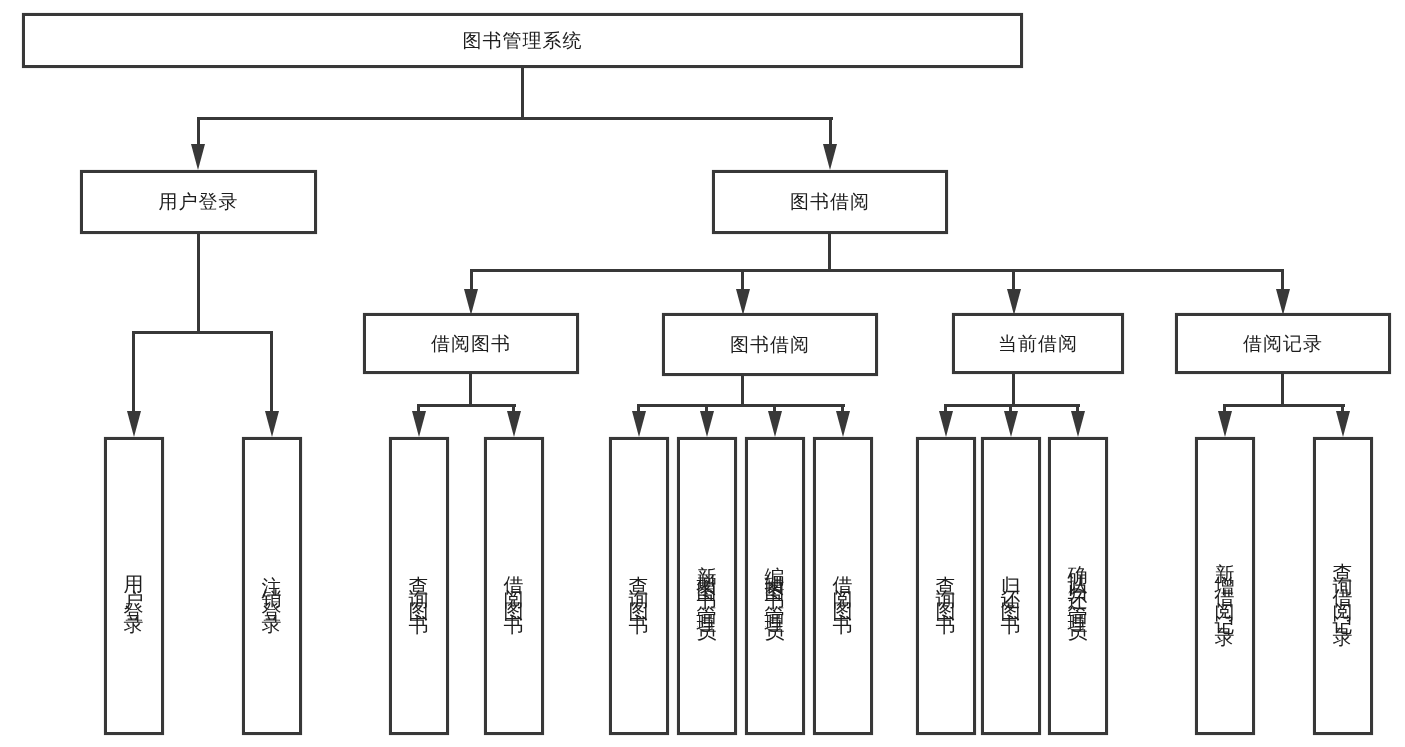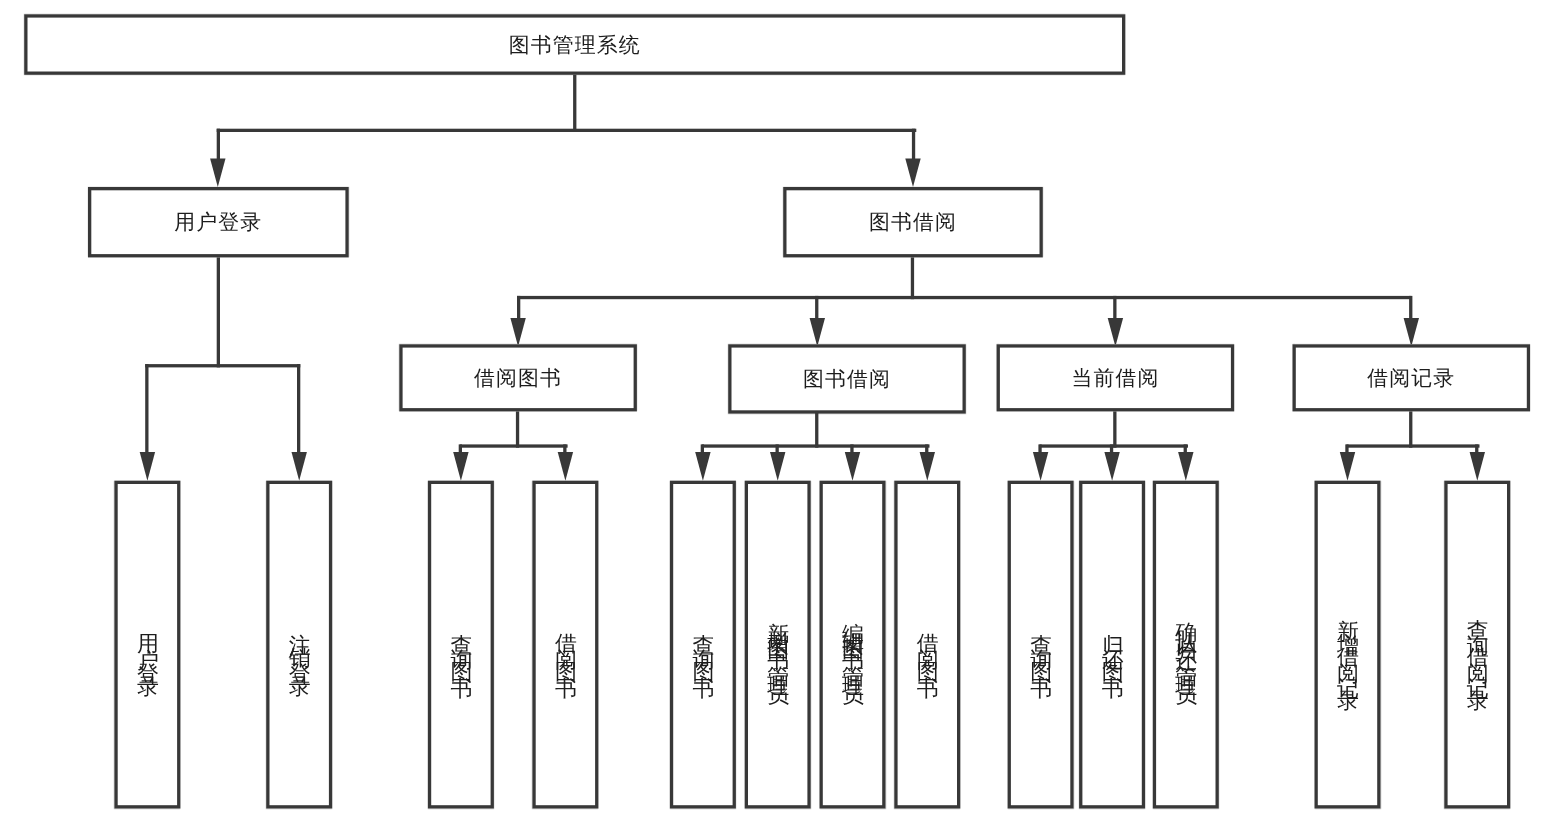--- a/index.html
+++ b/index.html
@@ -88,21 +88,21 @@
   <div class="arrow" style="left:464px;top:289px"></div>
   <div class="vl" style="left:741px;top:269px;height:24px"></div>
   <div class="arrow" style="left:736px;top:289px"></div>
   <div class="vl" style="left:1012px;top:269px;height:24px"></div>
   <div class="arrow" style="left:1007px;top:289px"></div>
   <div class="vl" style="left:1281px;top:269px;height:24px"></div>
   <div class="arrow" style="left:1276px;top:289px"></div>
 
   <div class="box" style="left:363px;top:313px;width:216px;height:61px">借阅图书</div>
   <div class="box" style="left:662px;top:313px;width:216px;height:63px">图书借阅</div>
-  <div class="box" style="left:906px;top:313px;width:216px;height:61px">当前借阅</div>
+  <div class="box" style="left:952px;top:313px;width:172px;height:61px">当前借阅</div>
   <div class="box" style="left:1175px;top:313px;width:216px;height:61px">借阅记录</div>
 
   <div class="vl" style="left:469px;top:374px;height:33px"></div>
   <div class="hl" style="left:418px;top:404px;width:98px"></div>
   <div class="vl" style="left:417px;top:404px;height:10px"></div>
   <div class="arrow" style="left:412px;top:411px"></div>
   <div class="vl" style="left:512px;top:404px;height:10px"></div>
   <div class="arrow" style="left:507px;top:411px"></div>
 
   <div class="vl" style="left:741px;top:374px;height:33px"></div>

